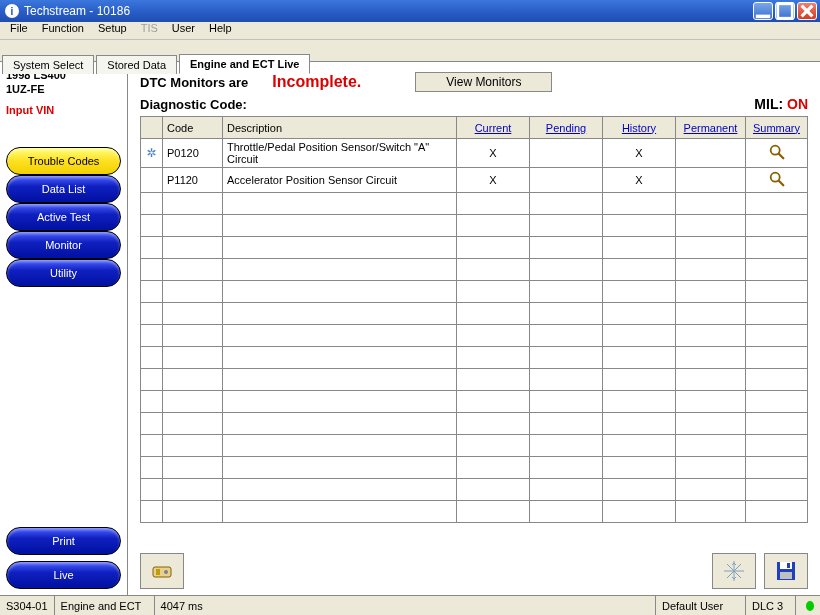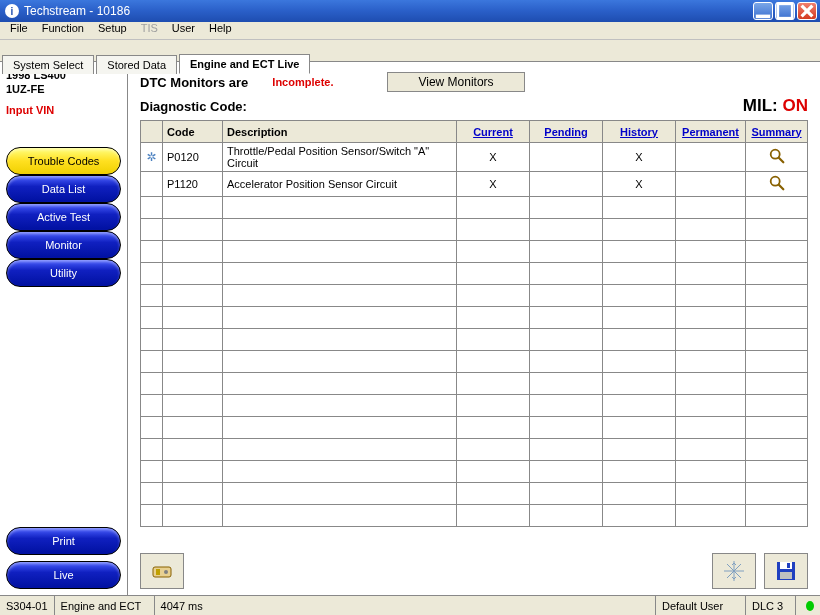--- a/index.html
+++ b/index.html
@@ -112,49 +112,49 @@
 
 .mainpanel {
   flex: 1;
   background: #fff;
   padding: 10px 12px 6px 12px;
   display: flex;
   flex-direction: column;
 }
 .dtc-header { display: flex; align-items: center; gap: 24px; margin-bottom: 4px; }
 .dtc-header .lbl { font-size: 13px; font-weight: bold; }
-.incomplete { color: #d00; font-weight: bold; font-size: 11px; }
+.incomplete { color: #d00; font-weight: bold; font-size: 16px; }
 .view-monitors {
   margin-left: 30px;
   padding: 2px 30px;
   background: #ece9d8;
   border: 1px solid #888;
   font-size: 12px;
   cursor: pointer;
 }
 .diag-row { display: flex; justify-content: space-between; align-items: center; margin-bottom: 4px; }
 .diag-row .lbl { font-size: 13px; font-weight: bold; }
-.mil { font-size: 17px; font-weight: bold; }
+.mil { font-size: 14px; font-weight: bold; }
 .mil .on { color: #d00; }
 
 .dtc-table {
   border: 1px solid #888;
   width: 100%;
   border-collapse: collapse;
   font-size: 11px;
 }
 .dtc-table th, .dtc-table td {
   border: 1px solid #888;
   padding: 2px 4px;
   height: 22px;
   text-align: left;
 }
 .dtc-table th {
   background: #ece9d8;
-  font-weight: bold;
+  font-weight: normal;
 }
 .dtc-table th.link { color: #0000c8; text-decoration: underline; cursor: pointer; text-align: center; }
 .dtc-table td.center { text-align: center; }
 .col-icon { width: 22px; }
 .col-code { width: 60px; }
 .col-desc { }
 .col-stat { width: 73px; }
 .col-perm { width: 70px; }
 .col-summary { width: 62px; }
 .magnifier {

